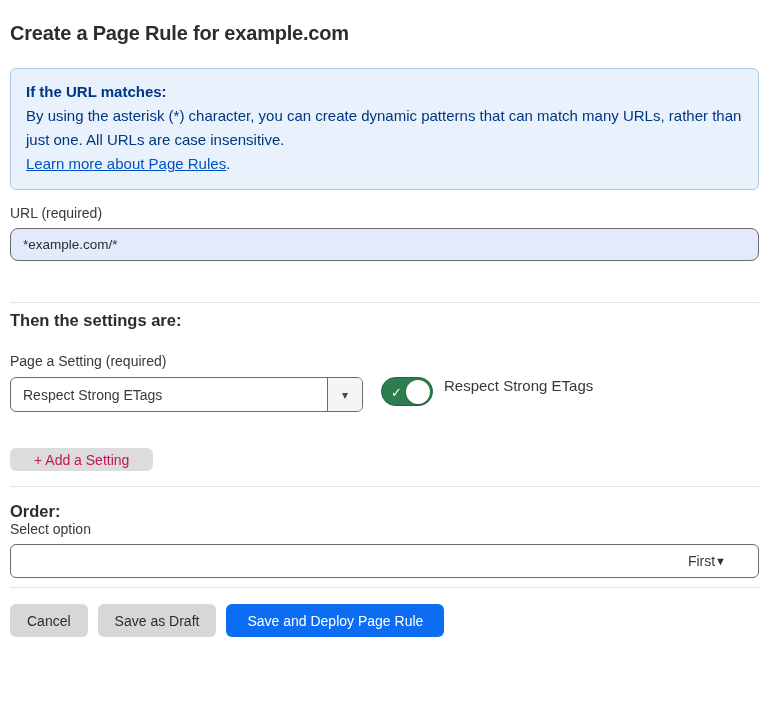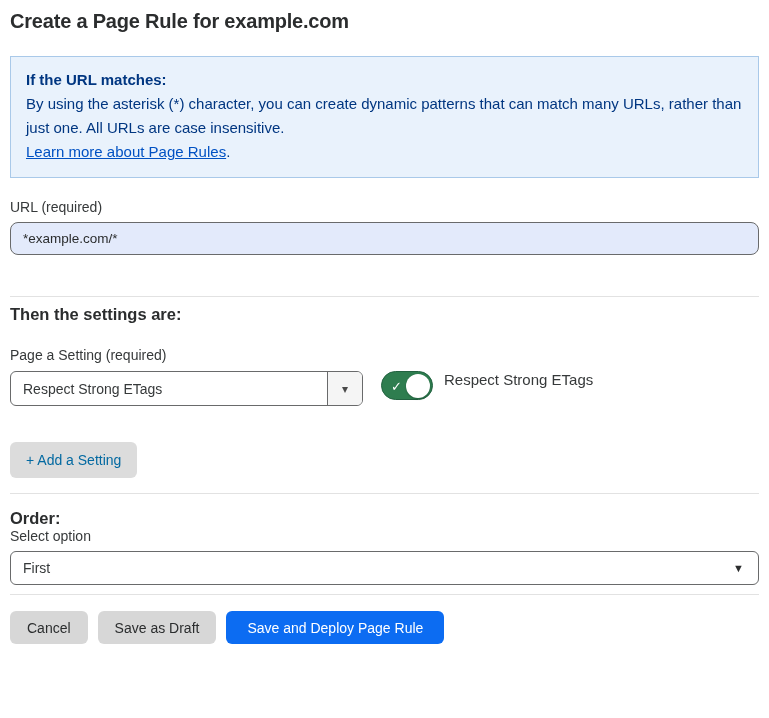--- a/index.html
+++ b/index.html
@@ -11,48 +11,48 @@
     color: #36393a;
     overflow: hidden;
   }
   .page { padding: 8px 10px 0 10px; }
 
   .page-title {
     font-size: 20px;
     font-weight: 700;
     color: #2b2d2e;
     letter-spacing: -0.2px;
-    margin-top: 2px;
+    margin-top: 14px;
   }
 
   
   .info-box {
     margin-top: 23px;
     background: #e9f2fc;
     border: 1px solid #a9c9e9;
-    border-radius: 0;
+    border-radius: 6px;
     padding: 11px 15px 13px 15px;
     color: #003681;
     font-size: 15px;
     line-height: 24px;
   }
   .info-box .info-heading { font-weight: 700; }
   .info-box a.info-link {
     color: #0051c3;
     text-decoration: underline;
     cursor: pointer;
   }
 
   
   .field-label {
     font-size: 14px;
     color: #36393a;
     display: block;
   }
-  .url-label { margin-top: 21px; }
+  .url-label { margin-top: 15px; }
 
   .url-input {
     margin-top: 7px;
     width: 749px;
     height: 33px;
     background: #e3eafb;
     border: 1px solid #696a6b;
     border-radius: 8px;
     padding: 0 12px;
     font-size: 13.5px;
@@ -148,47 +148,47 @@
     box-shadow: 0 1px 2px rgba(0,0,0,0.25);
   }
   .toggle-text {
     margin-left: 11px;
     font-size: 15px;
     color: #36393a;
   }
 
   .add-setting-button {
     margin-top: 36px;
-    height: 36px;
-    padding: 0 16px;
+    height: 23px;
+    padding: 0 24px;
     background: #dcdcdc;
     border: none;
     border-radius: 6px;
     font-size: 14px;
-    color: #0369a1;
+    color: #be185d;
     font-family: "Liberation Sans", "DejaVu Sans", sans-serif;
     cursor: pointer;
     display: inline-block;
   }
 
   .order-heading { margin-top: 15px; }
   .order-select-label { }
 
   
   .order-select {
     margin-top: 7px;
     width: 749px;
     height: 34px;
     border: 1px solid #696a6b;
     border-radius: 6px;
     background: #ffffff;
     display: flex;
     align-items: center;
-    justify-content: space-between;
-    padding: 0 14px 0 12px;
+    justify-content: flex-end;
+    padding: 0 32px 0 12px;
     font-size: 14px;
     color: #36393a;
     cursor: pointer;
   }
   .order-select .order-caret {
     font-size: 11px;
     color: #2b2d2e;
   }
 
   .order-help {

